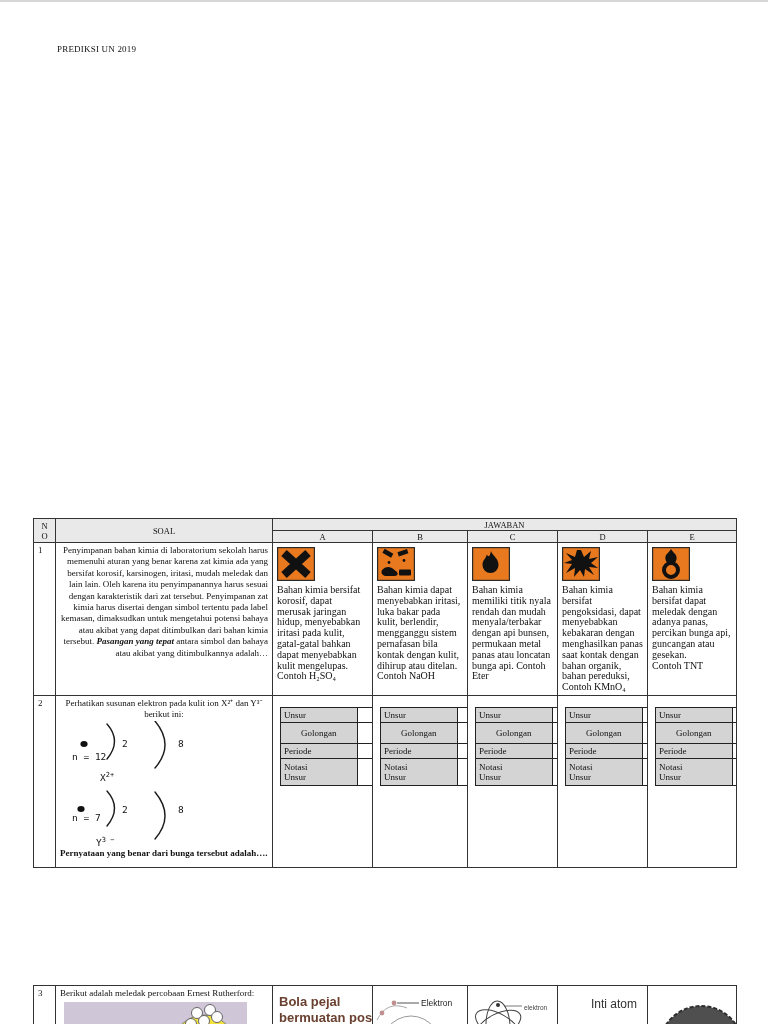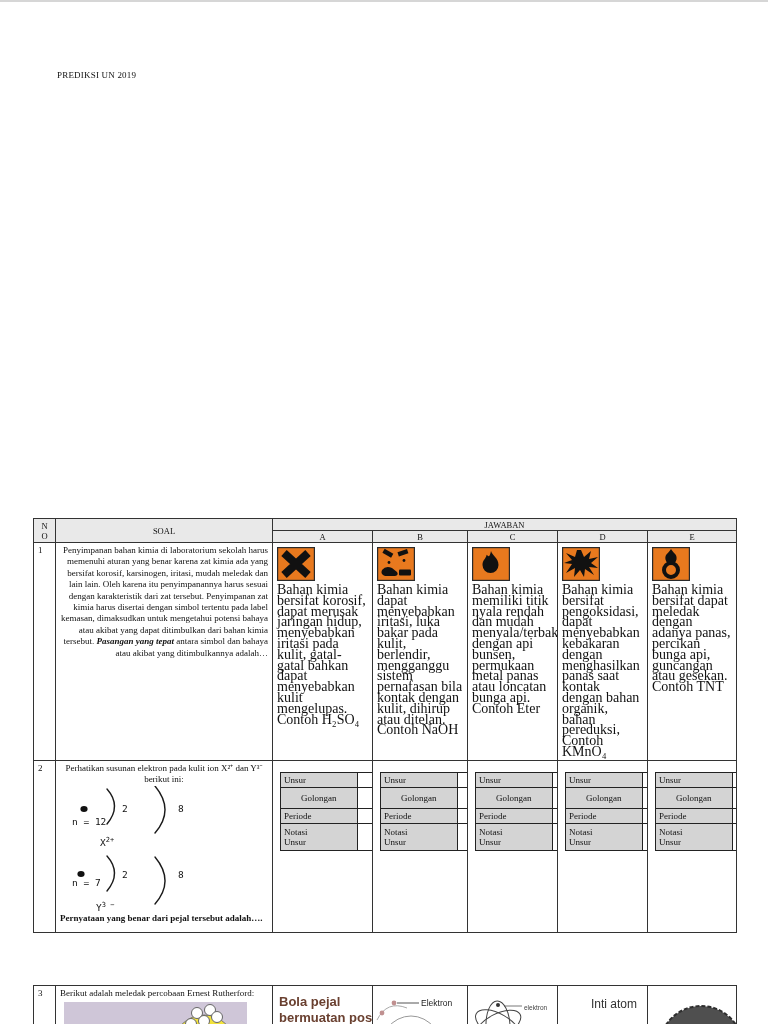--- a/index.html
+++ b/index.html
@@ -1,29 +1,29 @@
 <!DOCTYPE html>
 <html><head>
 <meta charset="utf-8">
 <style>
   html,body{margin:0;padding:0;width:768px;height:1024px;overflow:hidden;background:#fff;}
   body{position:relative;font-family:"Liberation Serif",serif;color:#111;}
   .top-edge{position:absolute;left:0;top:0;width:768px;height:2px;background:#d6d6d6;}
-  .doc-title{position:absolute;left:57px;top:70px;font-size:9px;letter-spacing:.2px;}
+  .doc-title{position:absolute;left:57px;top:44px;font-size:9px;letter-spacing:.2px;}
 
   table.main{position:absolute;left:33px;border-collapse:collapse;table-layout:fixed;width:703px;}
   table.main td{border:1px solid #333;vertical-align:top;padding:2px 4px;font-size:9px;line-height:11.4px;overflow:hidden;}
   .t1{top:518px;}
   .t2{top:985px;}
   tr.hrow td{background:#e9e9e9;text-align:center;padding:0 2px;font-size:8.5px;line-height:10px;height:11px;vertical-align:middle;}
   td.nocell{text-align:left;padding-left:3px;}
 
   .soal-q1{text-align:right;}
   .em-bi{font-weight:bold;font-style:italic;}
-  .ans{font-size:14px;line-height:10.8px;white-space:pre-line;}
+  .ans{font-size:10px;line-height:10.8px;white-space:pre-line;}
   .hz{width:38px;height:34px;display:block;margin:2px 0 4px 0;}
 
   td.q2soal{position:relative;text-align:center;}
   .dg{position:absolute;font-family:"DejaVu Sans Mono",monospace;font-size:9.5px;color:#111;white-space:nowrap;}
   .dg sup{font-size:7px;}
   .shellsvg{position:absolute;left:0;top:25px;}
   .outro{position:absolute;left:4px;top:152px;font-weight:600;font-size:9px;white-space:nowrap;}
 
   table.mini{border-collapse:collapse;margin:9px 3px;width:88px;font-size:8.5px;}
   table.mini td{border:1.3px solid #222;padding:2px 3px;line-height:10px;vertical-align:middle;}
@@ -144,21 +144,21 @@
         <ellipse cx="25" cy="88" rx="3.6" ry="3" fill="#111"></ellipse>
       </svg>
       <span class="dg" style="left:16px;top:55px">n = 12</span>
       <span class="dg" style="left:66px;top:42px">2</span>
       <span class="dg" style="left:122px;top:42px">8</span>
       <span class="dg" style="left:44px;top:74px"><span>X</span><sup>2+</sup></span>
       <span class="dg" style="left:16px;top:116px">n = 7</span>
       <span class="dg" style="left:66px;top:108px">2</span>
       <span class="dg" style="left:122px;top:108px">8</span>
       <span class="dg" style="left:40px;top:139px"><span>Y</span><sup>3 −</sup></span>
-      <span class="outro">Pernyataan yang benar dari pejal tersebut adalah….</span>
+      <span class="outro">Pernyataan yang benar dari bunga tersebut adalah….</span>
     </td>
 
     <td>
       <table class="mini">
         <tbody>
               <tr>
                 <td class="lab">Unsur</td>
                 <td class="val">X</td>
               </tr>
         <tr class="golrow">

